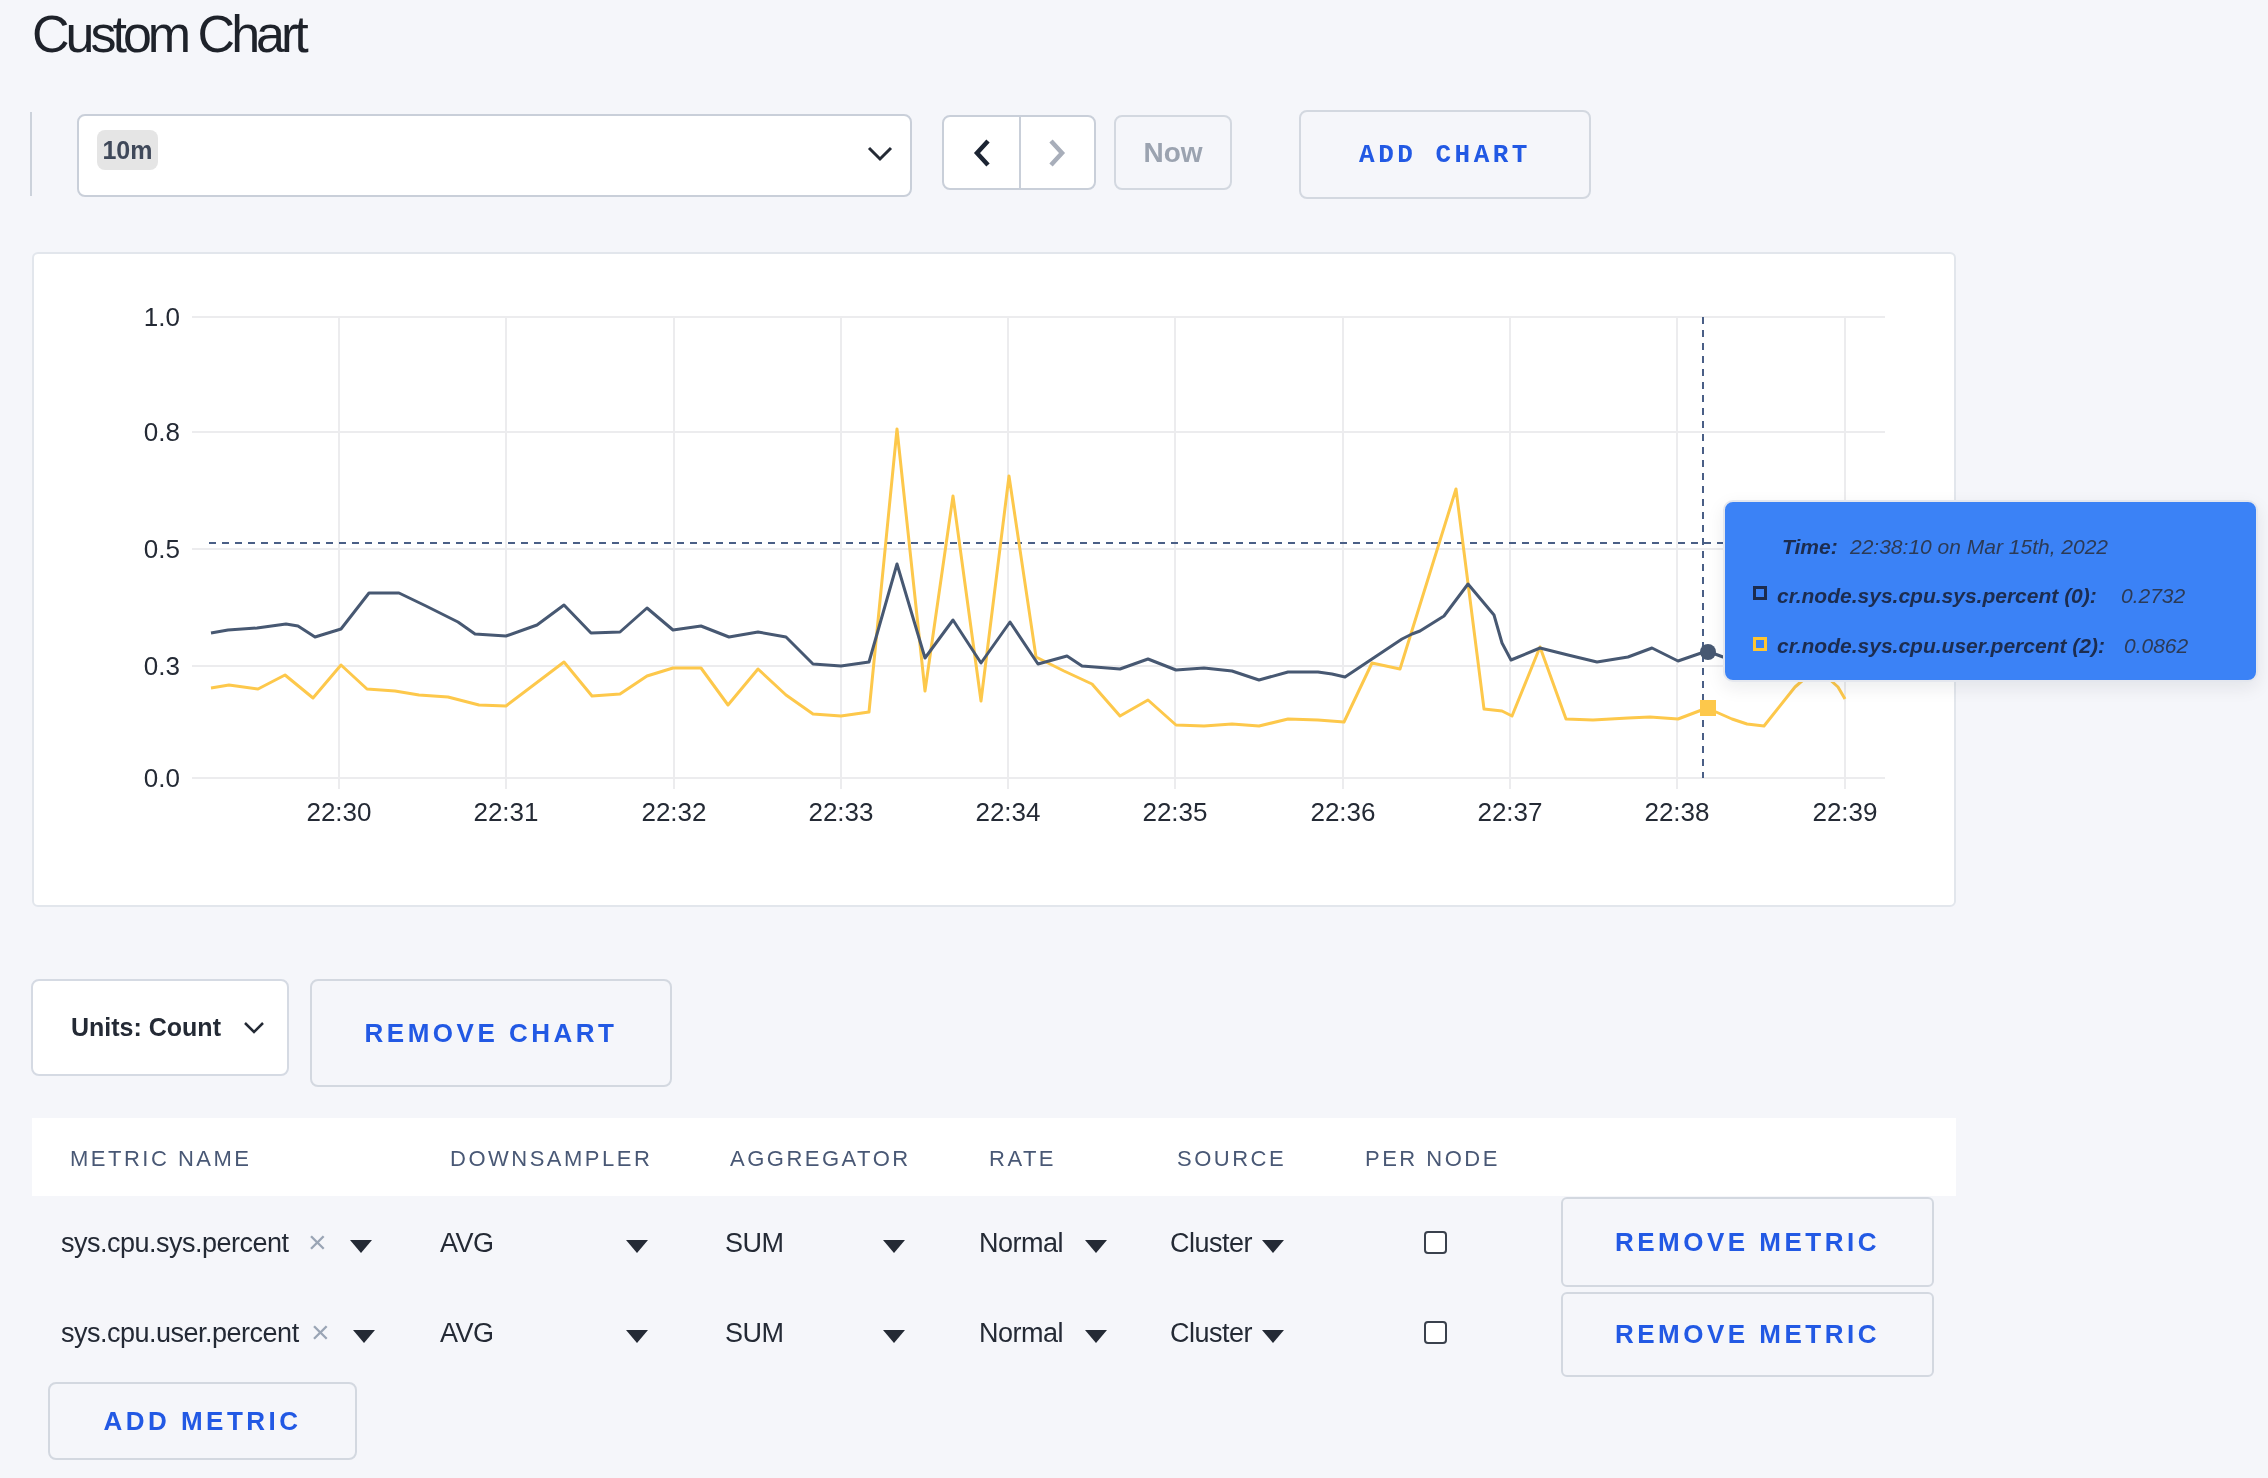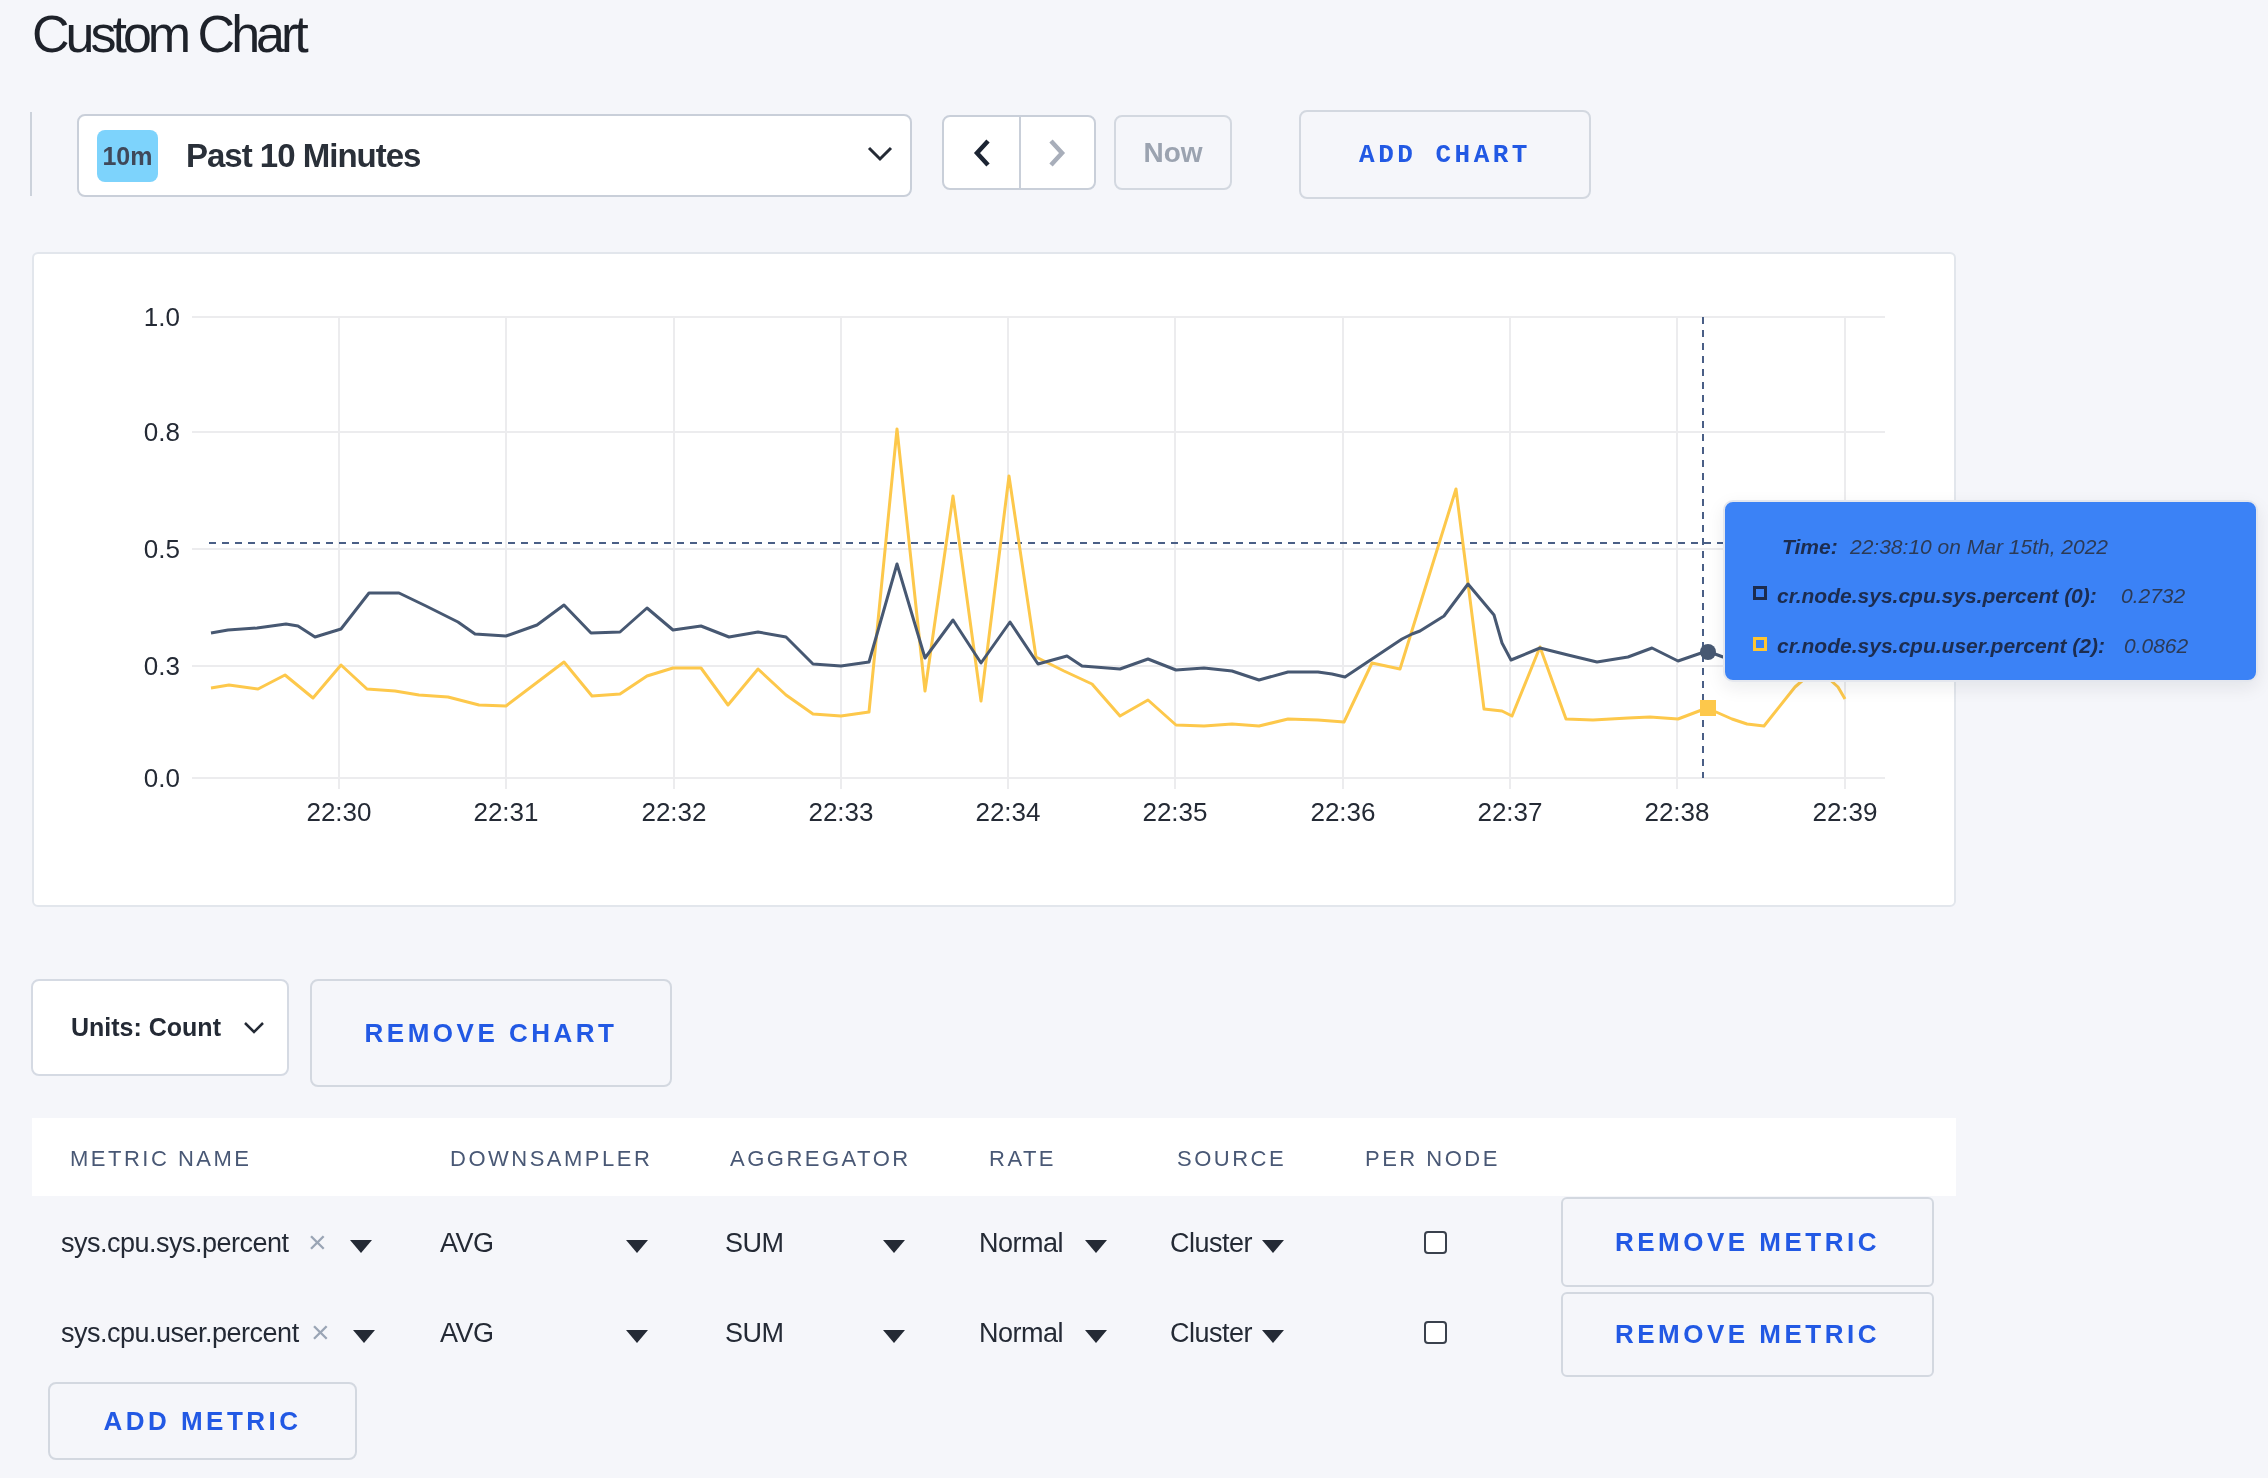--- a/index.html
+++ b/index.html
@@ -9,22 +9,21 @@
   .blue { color:#2259e4; font-weight:bold; letter-spacing:3.5px; }
 </style>
 </head>
 <body>
 <div class="abs" style="left:0;top:0;width:2268px;height:1478px;">
 
   <div class="abs" style="left:32px;top:4px;font-size:52px;letter-spacing:-4px;color:#1e222a;">Custom Chart</div>
 
   <div class="abs" style="left:30px;top:112px;width:2px;height:84px;background:#ccd2db;"></div>
   <div class="abs" style="left:77px;top:114px;width:835px;height:83px;background:#fff;border:2px solid #c9cfd9;border-radius:8px;">
-    <div class="abs" style="left:18px;top:14px;width:61px;height:52px;background:#7dd3fc;border-radius:8px;display:flex;align-items:center;justify-content:center;font-size:25px;font-weight:bold;color:#3f4859;">10m</div>
-    <div class="abs" style="left:107px;top:0;height:79px;display:flex;align-items:center;font-size:33px;font-weight:bold;letter-spacing:-1px;color:#2a3039;">Past 10 Minutes</div>
+    <div class="abs" style="left:18px;top:14px;width:61px;height:40px;background:#e5e5e5;border-radius:8px;display:flex;align-items:center;justify-content:center;font-size:25px;font-weight:bold;color:#3f4859;">10m</div>
     <svg class="abs" style="left:788px;top:28px;" width="26" height="20" viewBox="0 0 26 20">
         <polyline points="2,4 13,15 24,4" fill="none" stroke="#242a35" stroke-width="3"></polyline>
       </svg>
   </div>
   <div class="abs" style="left:942px;top:115px;width:154px;height:75px;background:#fff;border:2px solid #c9cfd9;border-radius:8px;">
     <div class="abs" style="left:75px;top:0;width:2px;height:71px;background:#c9cfd9;"></div>
     <svg class="abs" style="left:25px;top:20px;" width="26" height="32" viewBox="0 0 26 32">
         <polyline points="19,4 8,16 19,28" fill="none" stroke="#1c2433" stroke-width="4.5"></polyline>
       </svg>
     <svg class="abs" style="left:100px;top:20px;" width="26" height="32" viewBox="0 0 26 32">

